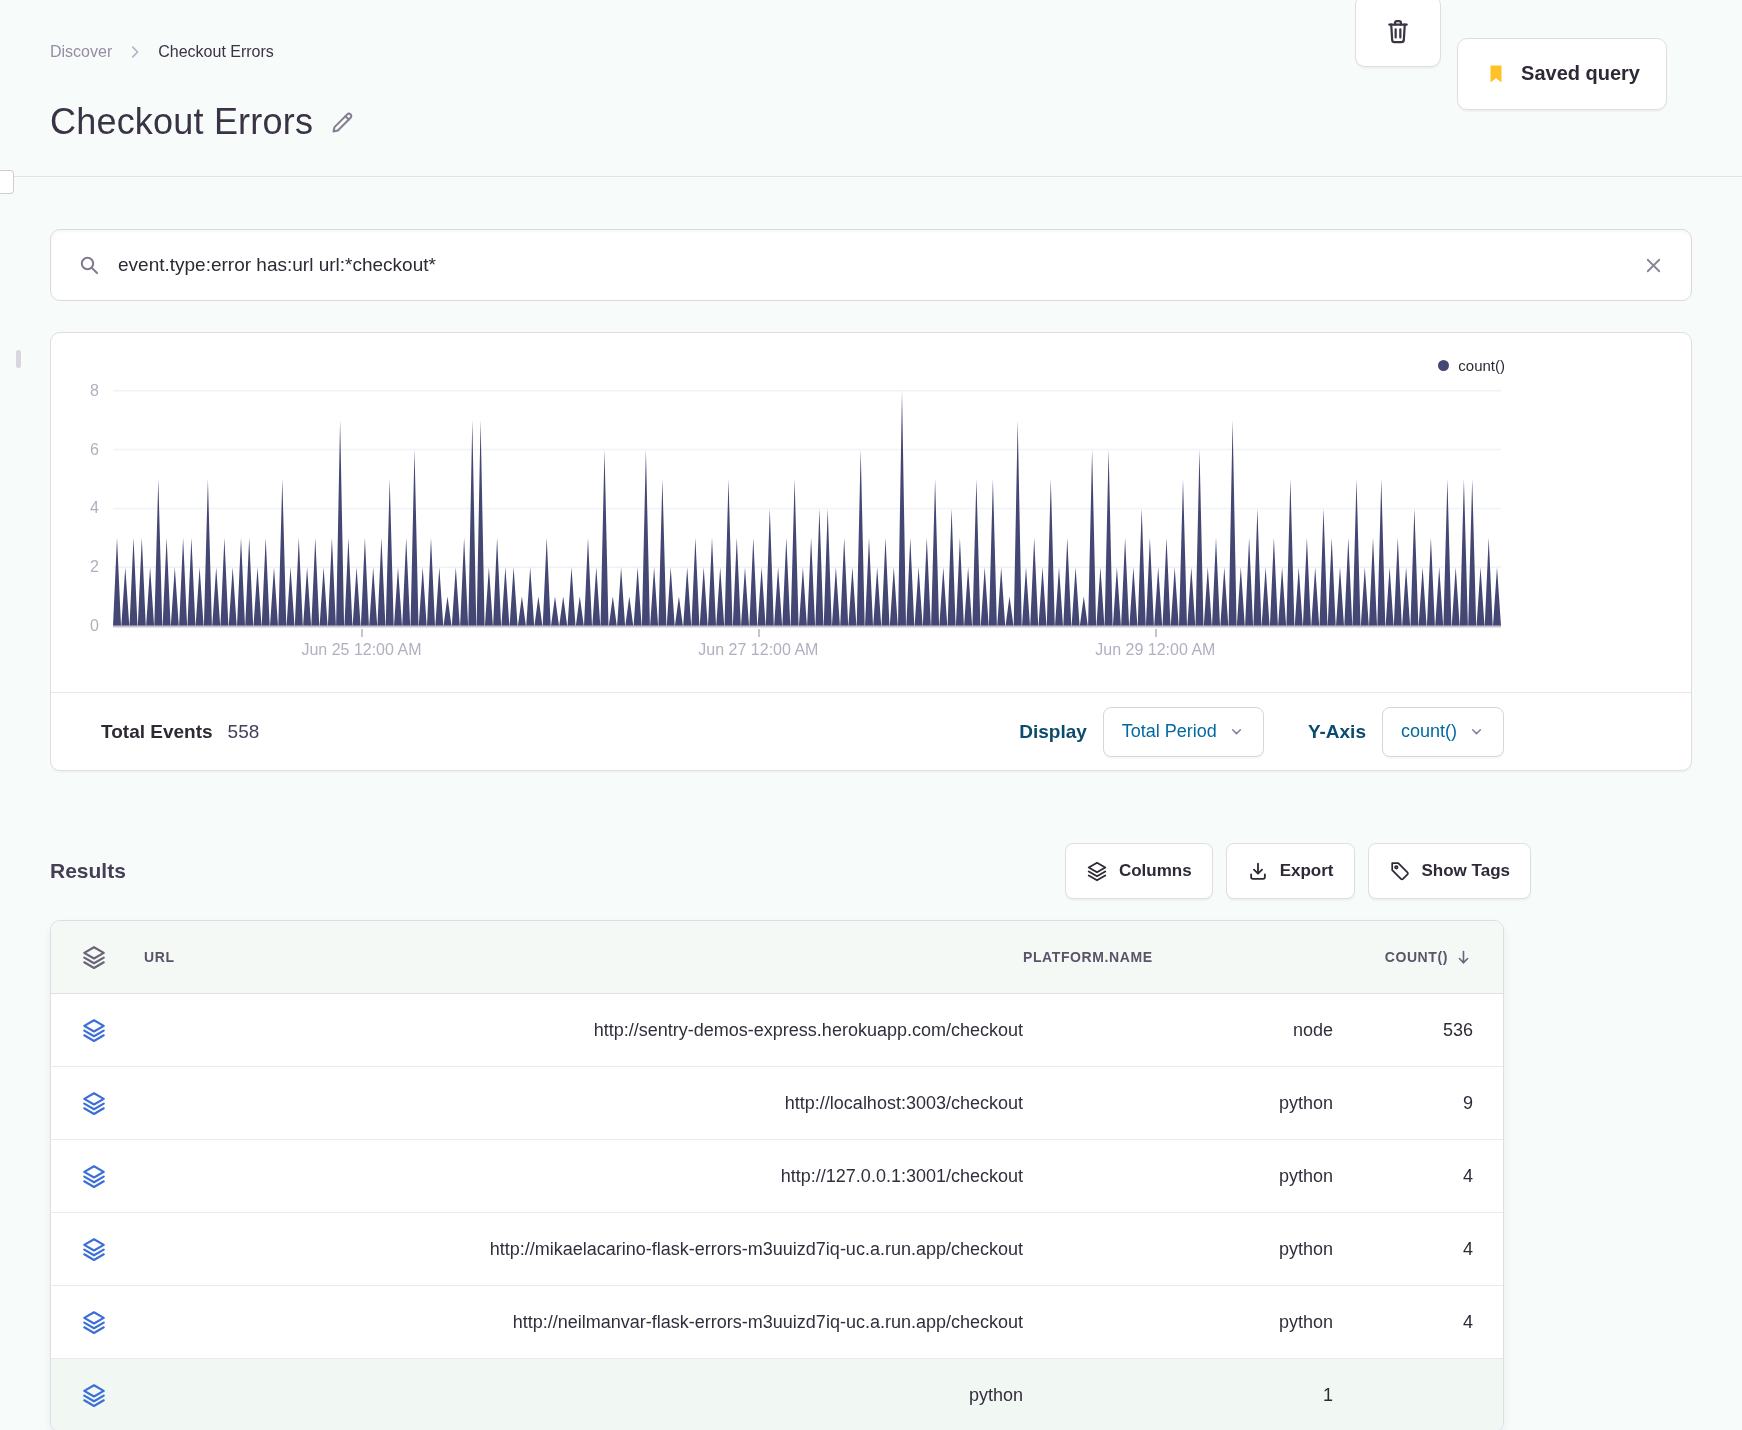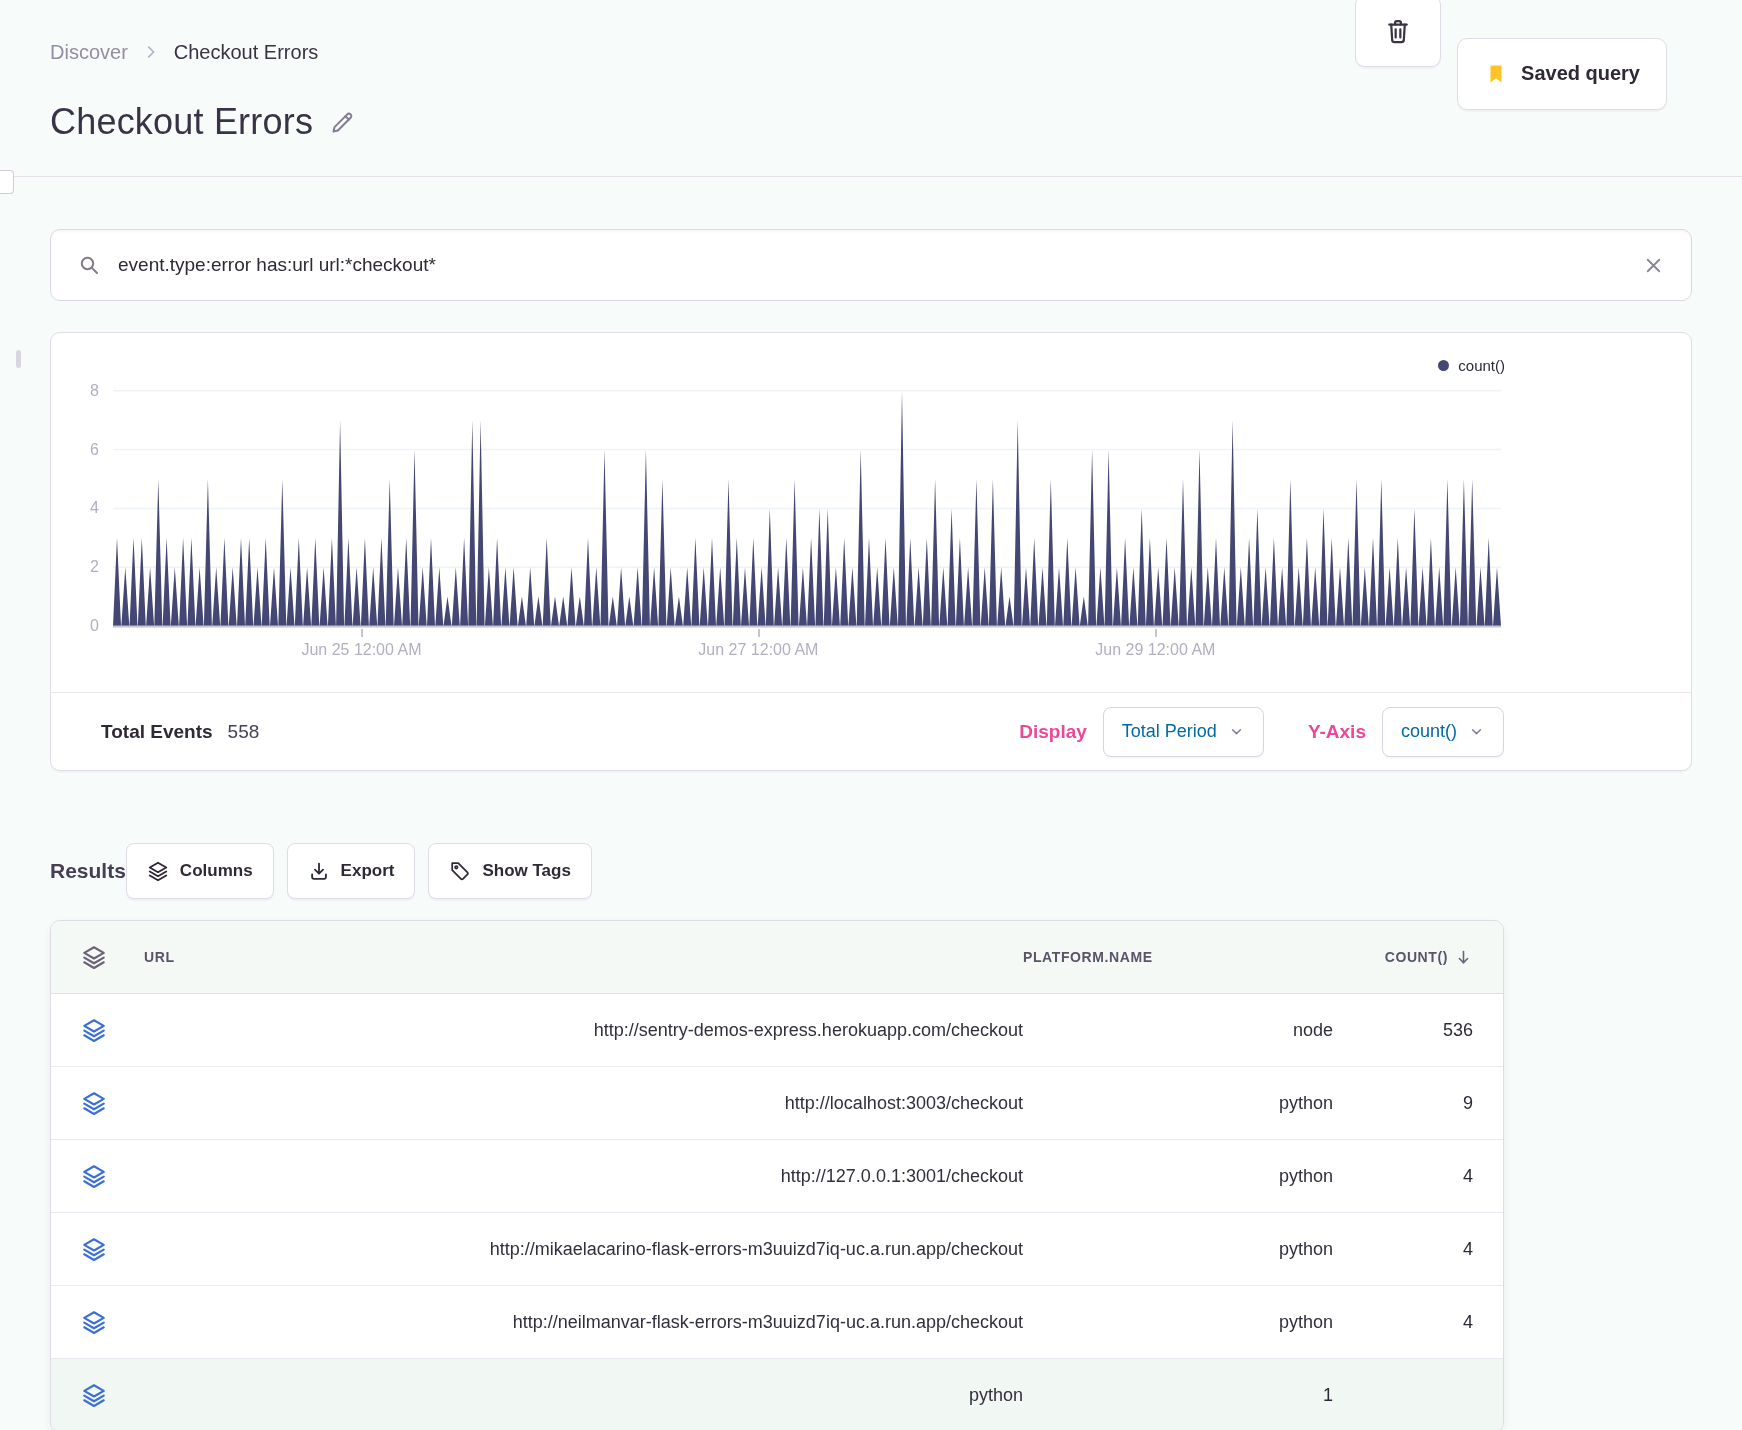--- a/index.html
+++ b/index.html
@@ -8,21 +8,21 @@
     background:#f7fbf9;
     font-family:"Liberation Sans",sans-serif;
     color:#332e3c;
   }
   .icon{display:inline-block;vertical-align:middle;flex:none;}
   .icon svg{display:block;}
   .page{padding:0 50px;position:relative;}
 
   
   .topbar{display:flex;justify-content:space-between;align-items:center;padding-top:16px;height:72px;}
-  .breadcrumb{display:flex;align-items:center;gap:14px;font-size:20px;}
+  .breadcrumb{display:flex;align-items:center;gap:14px;font-size:16px;}
   .crumb-parent{color:#958da3;cursor:pointer;}
   .crumb-chevron{color:#b5afc2;}
   .crumb-current{color:#3a3346;}
   .topbar-actions{display:flex;gap:16px;margin-right:25px;}
   .btn{
     background:#fff;border:1px solid #e0dce5;border-radius:10px;
     display:flex;align-items:center;justify-content:center;gap:13px;
     font-weight:700;color:#2f2936;cursor:pointer;
     box-shadow:0 2px 1px rgba(45,0,85,0.04);
   }
@@ -65,31 +65,31 @@
   .xtick-mark{position:absolute;top:296px;width:2px;height:8px;background:#c7c4d1;}
   .xtick-label{position:absolute;top:308px;transform:translateX(-50%);white-space:nowrap;
     font-size:16px;color:#b3aec0;}
   .chart-divider{position:absolute;top:359px;left:0;right:0;height:1px;background:#e8e5ec;}
   .chart-footer{position:absolute;top:360px;left:0;right:0;bottom:0;
     display:flex;align-items:center;justify-content:space-between;padding:0 187px 0 50px;}
   .te-group{display:flex;align-items:center;gap:15px;font-size:19px;}
   .te-label{font-weight:700;color:#2f2936;}
   .te-value{color:#474157;}
   .footer-controls{display:flex;align-items:center;gap:16px;}
-  .ctl-label{font-weight:700;font-size:19px;color:#ec4899;}
+  .ctl-label{font-weight:700;font-size:19px;color:#0c4a6e;}
   .dropdown{
     background:#fff;border:1px solid #d8d4df;border-radius:8px;height:48px;
     display:flex;align-items:center;gap:11px;padding:0 18px;font-size:18px;color:#0369a1;
     cursor:pointer;box-shadow:0 2px 1px rgba(45,0,85,0.03);
   }
   .dropdown .icon{color:#84809a;}
   .ctl-gap{width:12px;}
 
   
-  .results-row{margin-top:72px;display:flex;align-items:center;}
+  .results-row{margin-top:72px;display:flex;align-items:center;justify-content:space-between;}
   .results-heading{font-size:21px;font-weight:700;color:#453e54;}
   .results-actions{display:flex;gap:13px;margin-right:161px;}
   .btn-small{height:54px;padding:0 20px;font-size:17px;border-radius:8px;gap:11px;}
   .btn-small .icon{color:#2f2936;}
 
   
   .table{
     margin-top:21px;width:1452px;background:#fff;border:1px solid #e0dce5;border-radius:10px;
     overflow:hidden;box-shadow:0 4px 9px rgba(45,0,85,0.06);
   }

